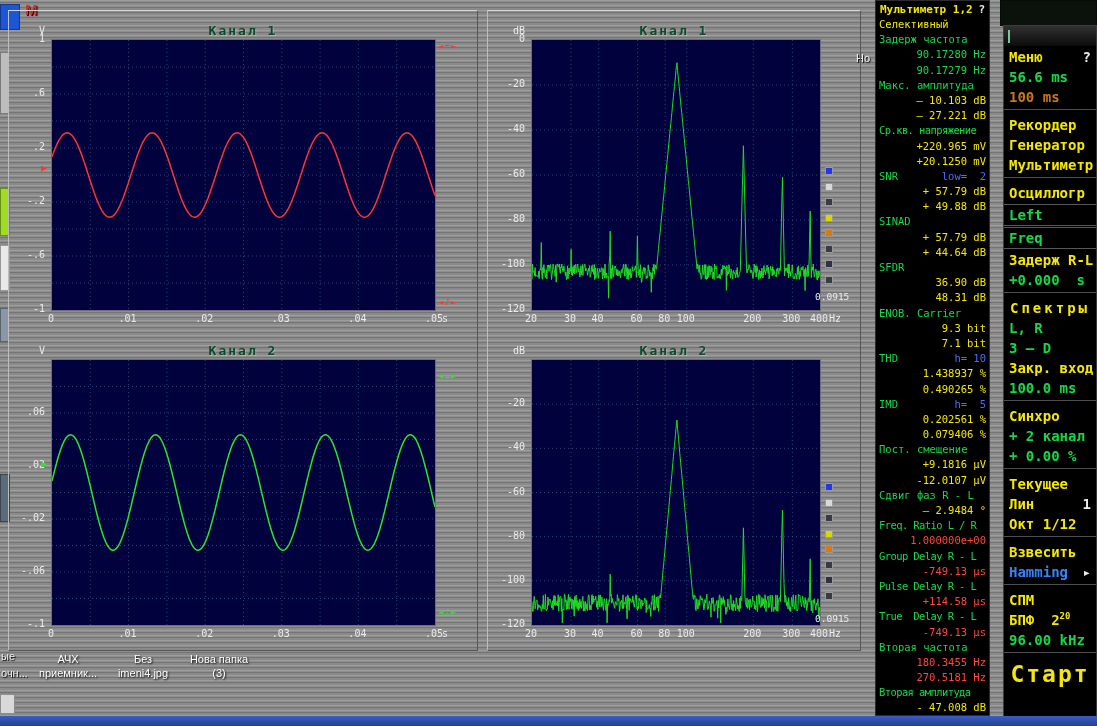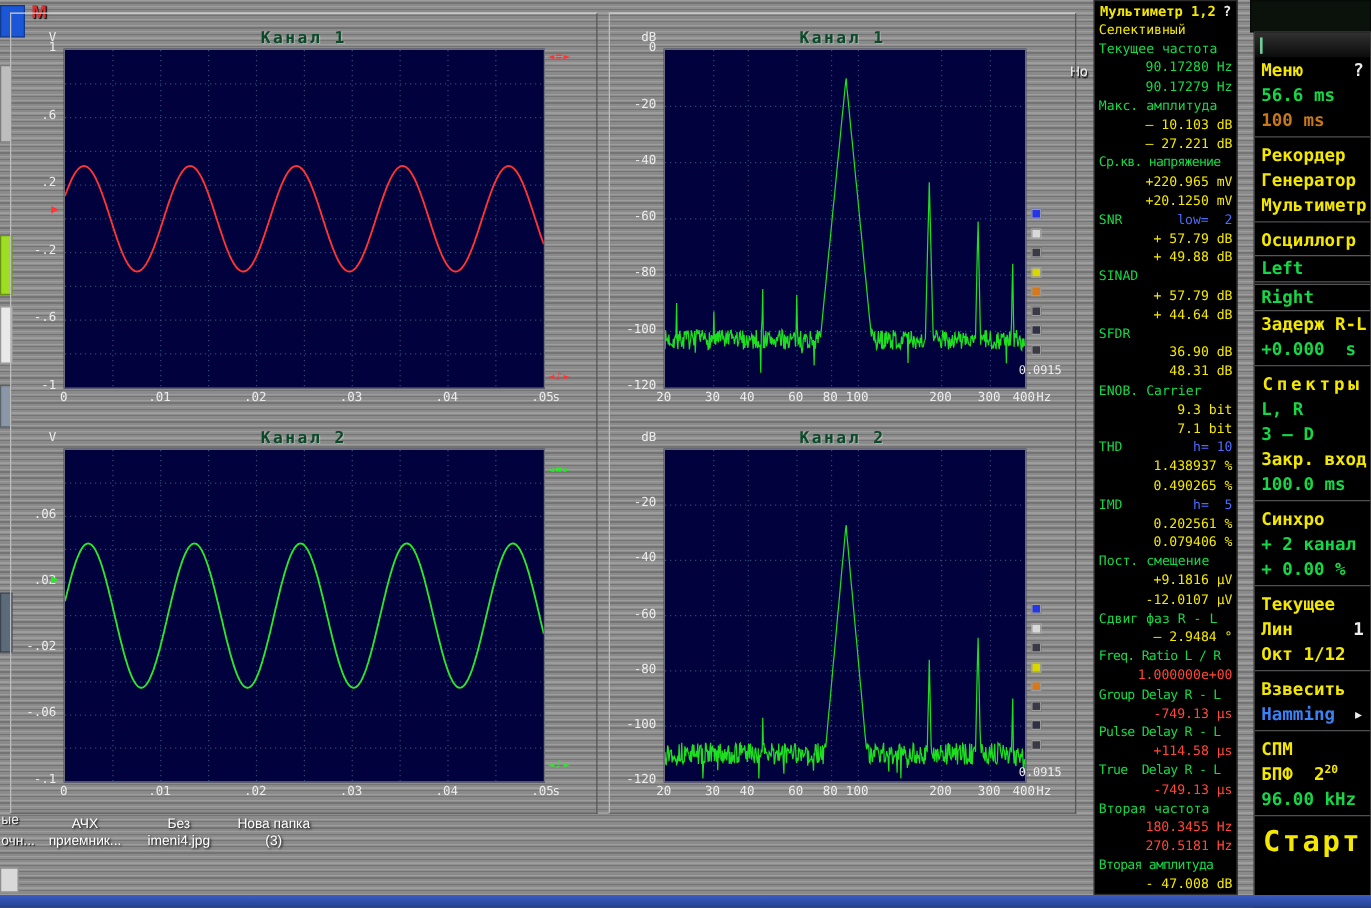--- a/index.html
+++ b/index.html
@@ -236,21 +236,21 @@
       <div class="tick" style="left: 327px; top: 602px; font-size: 9.5px;">0.0915</div>
     </section>
 
   <aside id="multimeter">
     <div class="mm-title">
       <span>Мультиметр 1,2</span>
       <span class="mm-help">?</span>
     </div>
     <div id="mm-rows">
         <div class="mm-row"><span><span style="color: rgb(244, 232, 0);">Селективный</span></span></div>
-        <div class="mm-row"><span><span style="color: rgb(22, 216, 70);">Текущее частота</span></span></div>
+        <div class="mm-row"><span><span style="color: rgb(22, 216, 70);">Задерж частота</span></span></div>
         <div class="mm-row" style="justify-content: flex-end;"><span><span style="color: rgb(22, 216, 70);">90.17280 Hz</span></span></div>
         <div class="mm-row" style="justify-content: flex-end;"><span><span style="color: rgb(22, 216, 70);">90.17279 Hz</span></span></div>
         <div class="mm-row"><span><span style="color: rgb(22, 216, 70);">Макс. амплитуда</span></span></div>
         <div class="mm-row" style="justify-content: flex-end;"><span><span style="color: rgb(244, 232, 0);">– 10.103 dB</span></span></div>
         <div class="mm-row" style="justify-content: flex-end;"><span><span style="color: rgb(244, 232, 0);">– 27.221 dB</span></span></div>
         <div class="mm-row"><span><span style="color: rgb(22, 216, 70); letter-spacing: -0.6px;">Ср.кв. напряжение</span></span></div>
         <div class="mm-row" style="justify-content: flex-end;"><span><span style="color: rgb(244, 232, 0);">+220.965 mV</span></span></div>
         <div class="mm-row" style="justify-content: flex-end;"><span><span style="color: rgb(244, 232, 0);">+20.1250 mV</span></span></div>
         <div class="mm-row" style="justify-content: space-between;"><span><span style="color: rgb(22, 216, 70);">SNR</span></span><span><span style="color: rgb(77, 107, 255);">low=  2</span></span></div>
         <div class="mm-row" style="justify-content: flex-end;"><span><span style="color: rgb(244, 232, 0);">+ 57.79 dB</span></span></div>
@@ -304,21 +304,21 @@
         <div class="ctl-row" style="justify-content: space-between;"><span><span style="color: rgb(244, 232, 0);">Меню</span></span><span style="color: rgb(236, 236, 236);">?</span></div>
         <div class="ctl-row"><span><span style="color: rgb(22, 216, 70);">56.6 ms</span></span></div>
         <div class="ctl-row"><span><span style="color: rgb(200, 120, 24);">100 ms</span></span></div>
         <div class="ctl-div"></div>
         <div class="ctl-row"><span><span style="color: rgb(244, 232, 0);">Рекордер</span></span></div>
         <div class="ctl-row"><span><span style="color: rgb(244, 232, 0);">Генератор</span></span></div>
         <div class="ctl-row"><span><span style="color: rgb(244, 232, 0);">Мультиметр</span></span></div>
         <div class="ctl-div"></div>
         <div class="ctl-row"><span><span style="color: rgb(244, 232, 0);">Осциллогр</span></span></div>
         <div class="ctl-row ctl-btn"><span><span style="color: rgb(22, 216, 70);">Left</span></span></div>
-        <div class="ctl-row ctl-btn"><span><span style="color: rgb(22, 216, 70);">Right</span></span></div>
+        <div class="ctl-row ctl-btn"><span><span style="color: rgb(22, 216, 70);">Freq</span></span></div>
         <div class="ctl-row"><span><span style="color: rgb(244, 232, 0);">Задерж R-L</span></span></div>
         <div class="ctl-row"><span><span style="color: rgb(22, 216, 70);">+0.000  s</span></span></div>
         <div class="ctl-div"></div>
         <div class="ctl-row ctl-ls"><span><span style="color: rgb(244, 232, 0);">Спектры</span></span></div>
         <div class="ctl-row"><span><span style="color: rgb(22, 216, 70);">L, R</span></span></div>
         <div class="ctl-row"><span><span style="color: rgb(22, 216, 70);">3 – D</span></span></div>
         <div class="ctl-row"><span><span style="color: rgb(244, 232, 0);">Закр. вход</span></span></div>
         <div class="ctl-row"><span><span style="color: rgb(22, 216, 70);">100.0 ms</span></span></div>
         <div class="ctl-div"></div>
         <div class="ctl-row"><span><span style="color: rgb(244, 232, 0);">Синхро</span></span></div>

